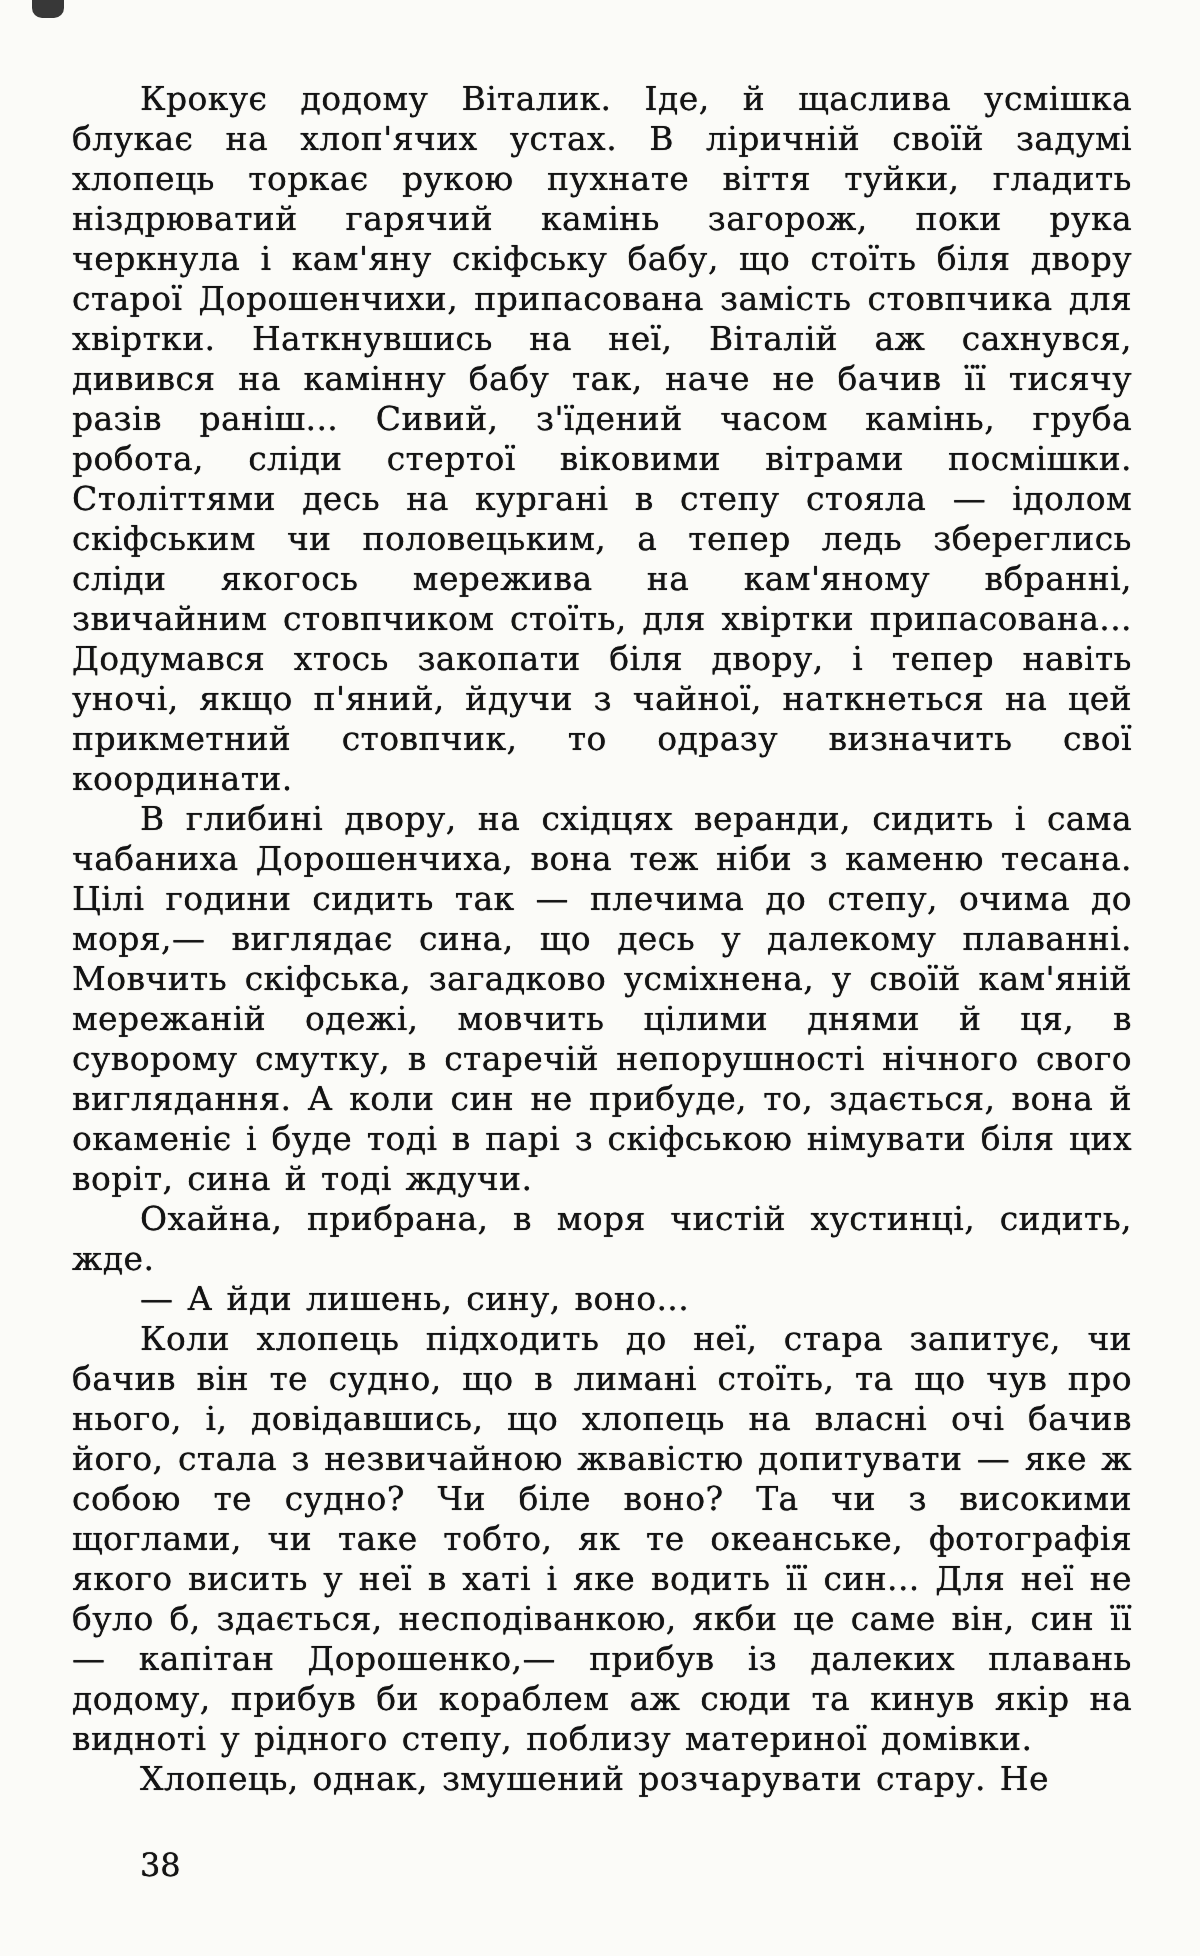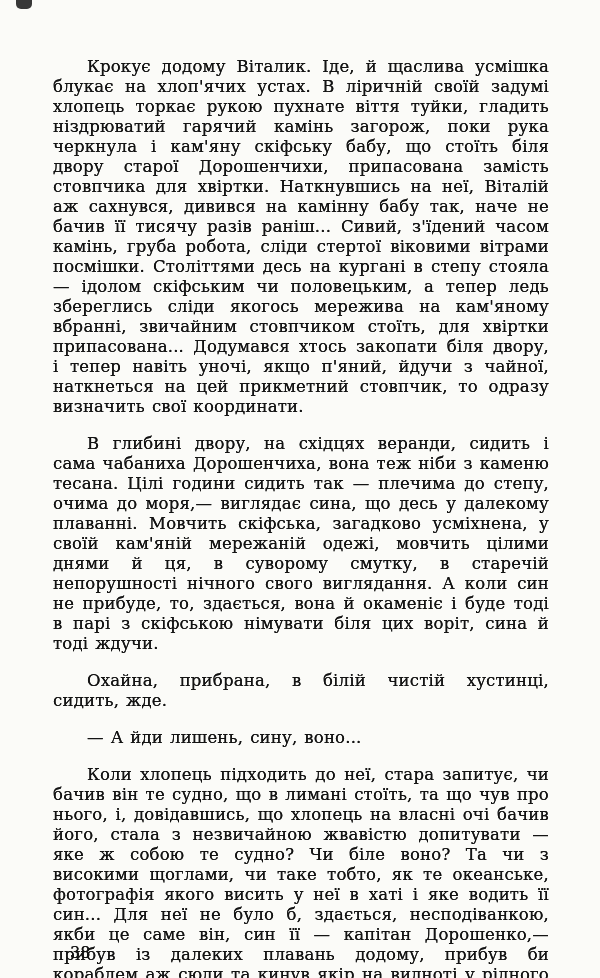--- a/index.html
+++ b/index.html
@@ -15,33 +15,33 @@
     position: relative;
     overflow: hidden;
   }
   .page {
     position: absolute;
     inset: 0;
     padding: 40px 34px 0 36px;
     box-sizing: border-box;
   }
   .para {
-    margin: 17px;
+    margin: 0;
     text-indent: 34px;
     text-align: justify;
     font-size: 16.5px;
     line-height: 20px;
     word-spacing: 1.5px;
     letter-spacing: 0.2px;
     text-shadow: 0 0 0.4px currentColor;
   }
   .page-number {
     position: absolute;
     left: 70px;
-    bottom: 16px;
+    bottom: 36px;
     font-size: 16px;
     text-shadow: 0 0 0.4px currentColor;
   }
   .scan-mark {
     position: absolute;
     top: 0;
     left: 16px;
     width: 16px;
     height: 9px;
     background: #222;
@@ -50,18 +50,19 @@
   }
 </style>
 </head>
 <body>
 
 <div class="scan-mark"></div>
 
 <div class="page">
   <p class="para">Крокує додому Віталик. Іде, й щаслива усмішка блукає на хлоп'ячих устах. В ліричній своїй задумі хлопець торкає рукою пухнате віття туйки, гладить ніздрюватий гарячий камінь загорож, поки рука черкнула і кам'яну скіфську бабу, що стоїть біля двору старої Дорошенчихи, припасована замість стовпчика для хвіртки. Наткнувшись на неї, Віталій аж сахнувся, дивився на камінну бабу так, наче не бачив її тисячу разів раніш... Сивий, з'їдений часом камінь, груба робота, сліди стертої віковими вітрами посмішки. Століттями десь на кургані в степу стояла — ідолом скіфським чи половецьким, а тепер ледь збереглись сліди якогось мережива на кам'яному вбранні, звичайним стовпчиком стоїть, для хвіртки припасована... Додумався хтось закопати біля двору, і тепер навіть уночі, якщо п'яний, йдучи з чайної, наткнеться на цей прикметний стовпчик, то одразу визначить свої координати.</p>
   <p class="para">В глибині двору, на східцях веранди, сидить і сама чабаниха Дорошенчиха, вона теж ніби з каменю тесана. Цілі години сидить так — плечима до степу, очима до моря,— виглядає сина, що десь у далекому плаванні. Мовчить скіфська, загадково усміхнена, у своїй кам'яній мережаній одежі, мовчить цілими днями й ця, в суворому смутку, в старечій непорушності нічного свого виглядання. А коли син не прибуде, то, здається, вона й окаменіє і буде тоді в парі з скіфською німувати біля цих воріт, сина й тоді ждучи.</p>
-  <p class="para">Охайна, прибрана, в білій чистій хустинці, сидить, жде.</p>
+  <p class="para">Охайна, прибрана, в моря чистій хустинці, сидить, жде.</p>
   <p class="para">— А йди лишень, сину, воно...</p>
   <p class="para">Коли хлопець підходить до неї, стара запитує, чи бачив він те судно, що в лимані стоїть, та що чув про нього, і, довідавшись, що хлопець на власні очі бачив його, стала з незвичайною жвавістю допитувати — яке ж собою те судно? Чи біле воно? Та чи з високими щоглами, чи таке тобто, як те океанське, фотографія якого висить у неї в хаті і яке водить її син... Для неї не було б, здається, несподіванкою, якби це саме він, син її — капітан Дорошенко,— прибув із далеких плавань додому, прибув би кораблем аж сюди та кинув якір на видноті у рідного степу, поблизу материної домівки.</p>
+  <p class="para">Хлопець, однак, змушений розчарувати стару. Не</p>
 </div>
 
 <div class="page-number">38</div>
 
 </body></html>

